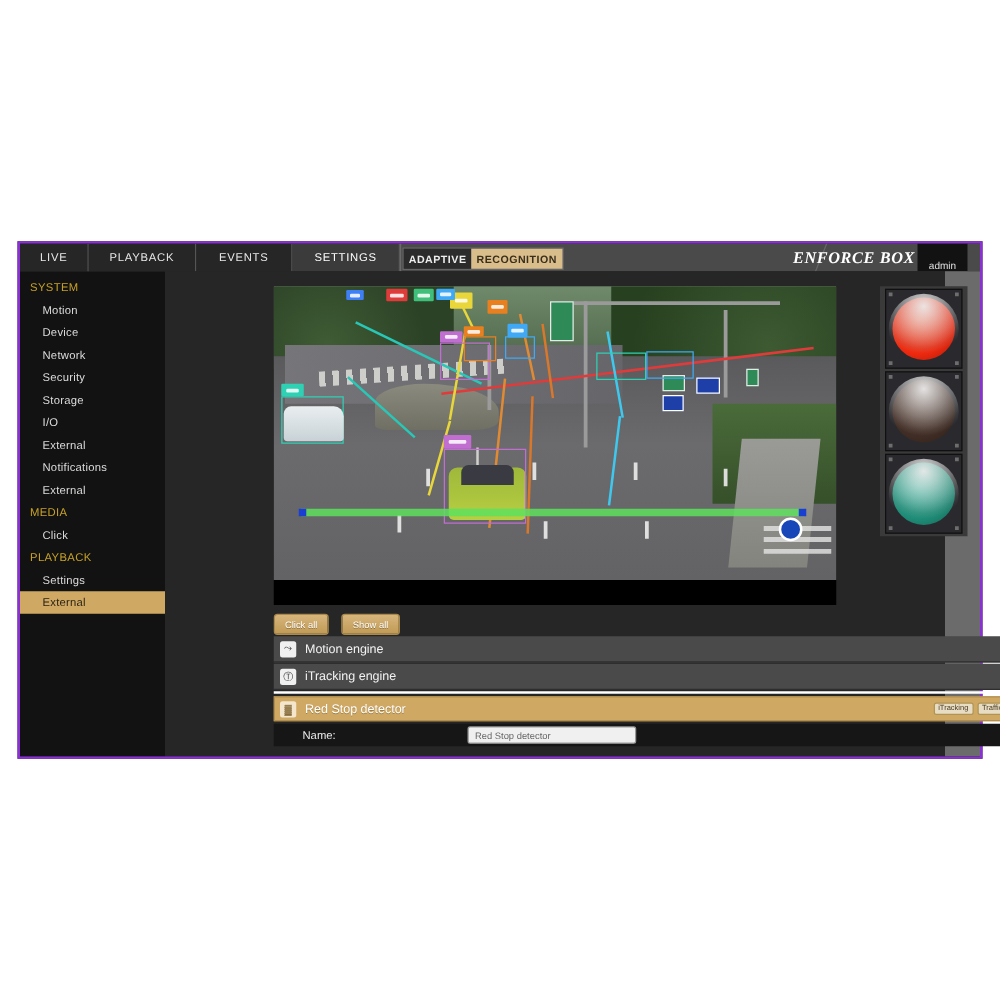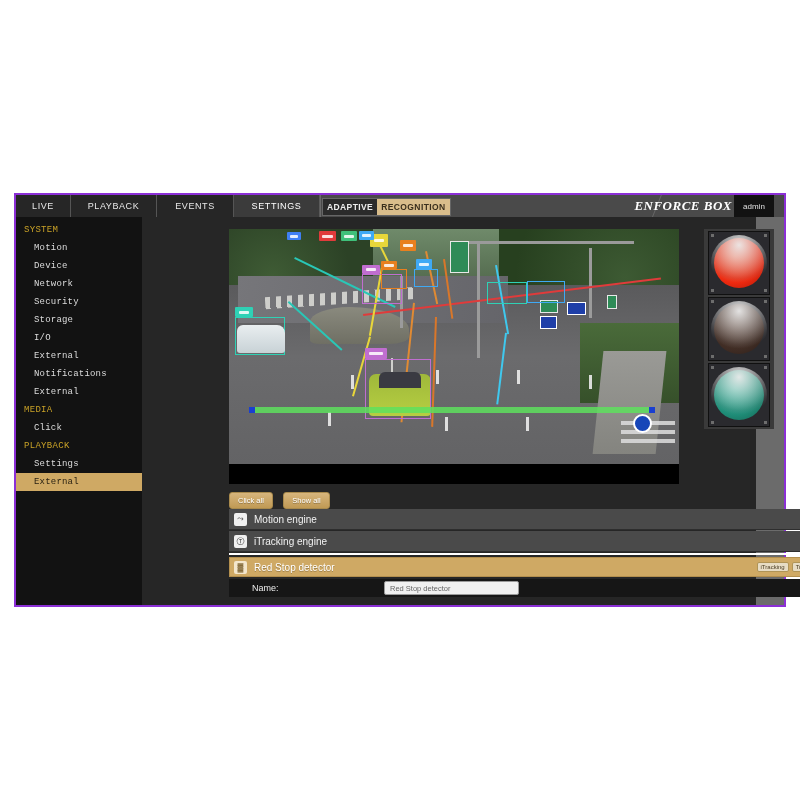--- a/index.html
+++ b/index.html
@@ -18,29 +18,29 @@
   .tab.settings{width:85px;background:#3b3b3b;color:#fff;border-right:1px solid #5a5a5a;}
   .brandwrap{flex:1;position:relative;background:#4a4a4a;display:flex;align-items:center;}
   .brandwrap:before{content:"";position:absolute;left:0;top:0;bottom:0;width:1px;background:#6a6a6a;}
   .logo{position:absolute;left:2px;top:3px;height:16px;display:flex;align-items:stretch;
         border:1px solid #666;font-size:8.5px;font-weight:bold;letter-spacing:.4px;}
   .logo .adp{background:#2b2b2b;color:#ededed;padding:0 4px;display:flex;align-items:center;}
   .logo .rec{background:#d9bd8b;color:#3a2f1d;padding:0 4px;display:flex;align-items:center;}
   .enforce{position:absolute;right:52px;top:3px;color:#fff;font-size:13px;font-weight:bold;
            font-style:italic;letter-spacing:.5px;font-family:"Liberation Serif",serif;}
   .adminbox{position:absolute;right:10px;top:0;bottom:0;width:40px;background:#121212;
-            display:flex;align-items:center;justify-content:center;color:#e0e0e0;font-size:8px;margin-left:13px;}
+            display:flex;align-items:flex-end;justify-content:center;color:#e0e0e0;font-size:8px;margin-left:13px;}
   .brand-diag{position:absolute;right:96px;top:0;width:40px;height:100%;overflow:hidden;}
   .brand-diag i{position:absolute;top:-6px;left:8px;width:1px;height:36px;background:#666;
                 transform:rotate(22deg);display:block;}
 
   
   .bodyrow{display:flex;height:calc(100% - 22px);}
 
-  .sidebar{width:126px;background:#121212;padding-top:4px;flex:none;font-family:Liberation Mono, monospace;}
+  .sidebar{width:116px;background:#121212;padding-top:4px;flex:none;}
   .grp{color:#c9a227;font-size:9px;padding:4px 0 4px 8px;letter-spacing:.3px;}
   .item{color:#dcdcdc;font-size:9px;padding:4px 0 4px 18px;letter-spacing:.2px;}
   .item.active{background:#cfa964;color:#2a2213;}
 
   .content{flex:1;position:relative;background:#262626;}
 
   
   .videowrap{position:absolute;left:87px;top:12px;width:450px;height:255px;background:#000;}
   .video{position:absolute;left:0;top:0;right:0;height:235px;overflow:hidden;background:#555;}
   .hint{position:absolute;left:0;right:0;bottom:0;height:20px;background:#101010;color:#e6e6e6;

